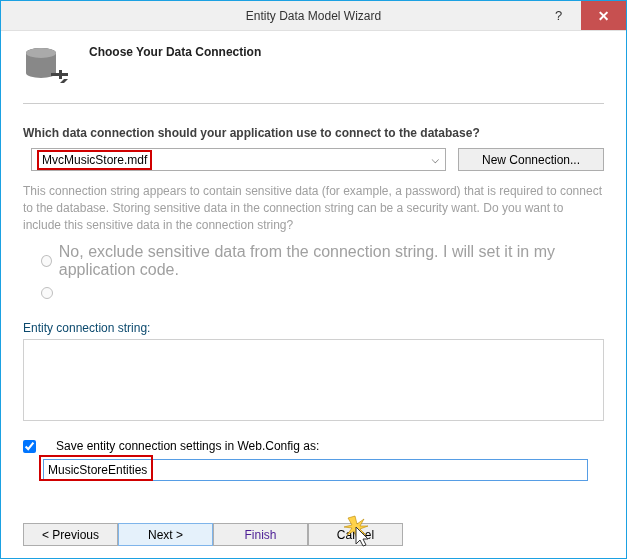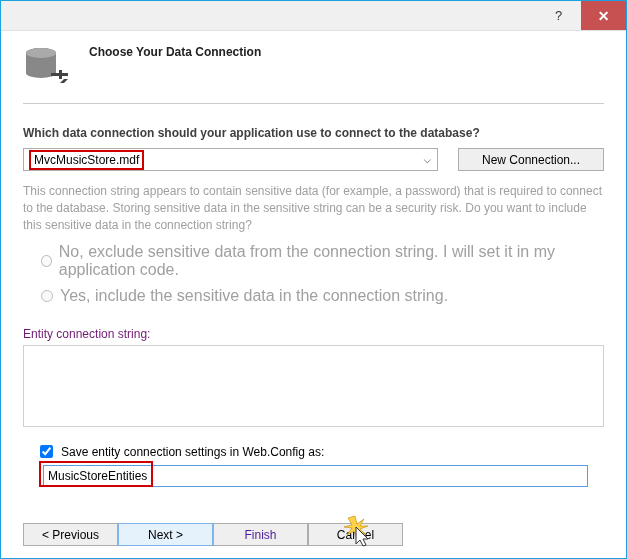--- a/index.html
+++ b/index.html
@@ -73,22 +73,23 @@
       margin: 6px 0 22px 0;
     }
     .prompt {
       font-weight: bold;
       font-size: 12px;
       color: #404040;
       margin-bottom: 8px;
     }
     .conn-row {
       display: flex;
-      gap: 20px;
+      gap: 12px;
       margin-bottom: 12px;
+      margin-left: 8px;
     }
     .conn-select {
       flex: 1;
       height: 23px;
       border: 1px solid #adadad;
       background: #fff;
       display: flex;
       align-items: center;
       padding: 0 6px;
       position: relative;
@@ -130,36 +131,35 @@
     }
     .radio-circle {
       width: 12px;
       height: 12px;
       border: 1px solid #bfbfbf;
       border-radius: 50%;
       background: #fafafa;
     }
     .field-label {
       font-size: 12px;
-      color: #701a75;
+      color: #0c4a6e;
       margin-bottom: 4px;
     }
     .conn-string-box {
       width: 100%;
       height: 82px;
       border: 1px solid #d0d0d0;
       background: #fff;
       margin-bottom: 18px;
     }
     .checkbox-row {
       display: flex;
-      align-items: flex-start;
-      gap: 8px;
+      align-items: flex-end;
+      gap: 20px;
       margin-bottom: 6px;
-      margin-left: 17px;
     }
     .checkbox-row input[type="checkbox"] {
       width: 13px;
       height: 13px;
     }
     .name-input-wrap {
       margin-left: 20px;
     }
     .name-input {
       width: 545px;
@@ -202,20 +202,21 @@
     .cursor-star {
       position: absolute;
       pointer-events: none;
     }
     .input-wrap-rel { position: relative; }
   </style>
 </head>
 <body>
 
 <div class="titlebar">
+  <span class="titlebar-title">Entity Data Model Wizard</span>
   <div class="titlebar-controls">
     <div class="titlebar-btn">
         <span>?</span>
       </div>
     <div class="titlebar-btn close">
         <span>✕</span>
       </div>
   </div>
 </div>
 
@@ -240,30 +241,29 @@
   <div class="prompt">Which data connection should your application use to connect to the database?</div>
 
   <div class="conn-row">
     <div class="conn-select">
       <span class="highlight-red" style="padding:2px 4px;">MvcMusicStore.mdf</span>
       <span class="chev">⌵</span>
     </div>
     <button class="new-conn-btn">New Connection...</button>
   </div>
 
-  <div class="disabled-text">This connection string appears to contain sensitive data (for example, a password) that is required to connect to the database. Storing sensitive data in the sensitive string can be a security risk. Do you want to include this sensitive data in the connection string?</div>
+  <div class="disabled-text">This connection string appears to contain sensitive data (for example, a password) that is required to connect to the database. Storing sensitive data in the connection string can be a security want. Do you want to include this sensitive data in the connection string?</div>
 
   <div class="radio-group">
     <div class="radio-row">
       <div class="radio-circle"></div>
       <span>No, exclude sensitive data from the connection string. I will set it in my application code.</span>
     </div>
     <div class="radio-row">
       <div class="radio-circle"></div>
-      <span>Yes, include the sensitive data in the connection string.</span>
     </div>
   </div>
 
   <div class="field-label">Entity connection string:</div>
   <div class="conn-string-box"></div>
 
   <label class="checkbox-row">
     <input type="checkbox" checked="" style="">
     <span>Save entity connection settings in Web.Config as:</span>
   </label>

